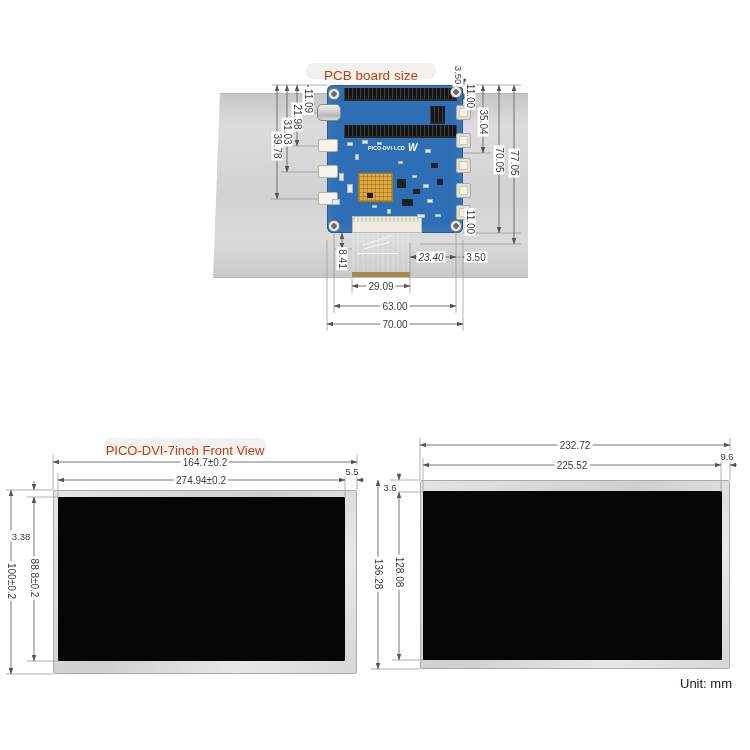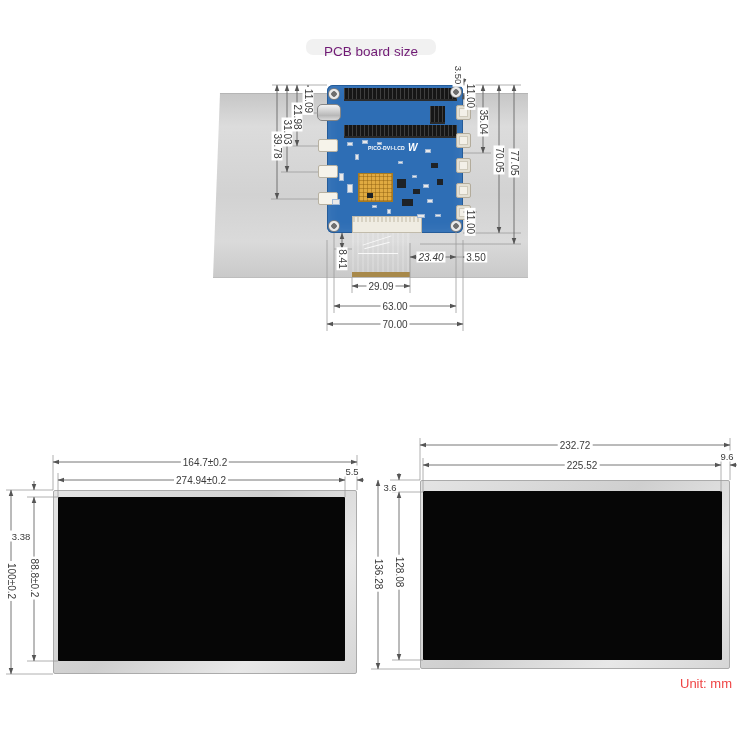--- a/index.html
+++ b/index.html
@@ -1,20 +1,20 @@
 <!DOCTYPE html>
 <html><head>
 <meta charset="utf-8">
 <style>
   html,body{margin:0;padding:0;background:#fff;}
   #canvas{position:relative;width:750px;height:750px;background:#fff;overflow:hidden;
           font-family:"Liberation Sans",sans-serif;}
   .abs{position:absolute;}
-  .pill{position:absolute;background:#f1f1f1;border-radius:7px;color:#701a75;
-        font-size:13px;text-align:center;line-height:25px;height:16px;}
+  .pill{position:absolute;background:#f1f1f1;border-radius:7px;color:#c2410c;
+        font-size:13px;text-align:center;line-height:25px;height:16px;margin-top:24px;}
   
   .dl{position:absolute;font-size:10px;color:#3b3b3b;background:#fff;padding:0 2px;
       white-space:nowrap;transform:translate(-50%,-50%);line-height:11px;}
   .dl.v{transform:translate(-50%,-50%) rotate(90deg);}
   .dl.s{font-size:9.5px;}
   
   #panel{left:213px;top:93px;width:315px;height:185px;
          background:linear-gradient(180deg,#c6c6c6,#dcdcdc 18%,#d2d2d2 55%,#dadada 80%,#c9c9c9);
          clip-path:polygon(7px 0,100% 0,100% 100%,0 100%);
          box-shadow:inset 0 1px 0 #b5b5b5,inset 0 -1px 0 #bdbdbd;}
@@ -51,21 +51,21 @@
   #cable{left:352px;top:231px;width:58px;height:46px;
          background:linear-gradient(180deg,#e2922c,#d07f1f 52%,#c87a1e 60%,#d8b25a 62%,#caa24a);
          background-image:repeating-linear-gradient(90deg,rgba(255,255,255,.16) 0 2px,transparent 2px 5px),
                           linear-gradient(180deg,rgba(255,255,255,.15),transparent 40%);
          border-bottom:5px solid #a8894a;box-sizing:border-box;}
   .cmark{position:absolute;background:rgba(255,255,255,.8);height:1px;}
   
   .bezel{position:absolute;background:linear-gradient(135deg,#e4e4e4,#cfcfcf 45%,#e8e8e8 75%,#d6d6d6);
          border:1px solid #ababab;box-sizing:border-box;border-radius:2px;}
   .screen{position:absolute;background:#060606;border-radius:1px;}
-  #unit{left:680px;top:676px;font-size:13px;color:#ef4444;}
+  #unit{left:680px;top:676px;font-size:13px;color:#0f172a;}
   svg.dims{position:absolute;left:0;top:0;pointer-events:none;}
 </style>
 </head>
 <body>
 
 <div id="canvas">
 
   <div class="pill" style="left:306px;top:39px;width:130px;font-size:13.5px;">PCB board size</div>
 
   <div id="panel" class="abs"></div>
@@ -114,20 +114,21 @@
       <div class="smdw" style="left: 98px; top: 64px; width: 6px; height: 4px;"></div>
       <div class="smdw" style="left: 12px; top: 88px; width: 5px; height: 8px;"></div>
       <div class="smdd" style="left: 70px; top: 94px; width: 9px; height: 9px;"></div>
       <div class="smdd" style="left: 75px; top: 114px; width: 11px; height: 7px;"></div>
       <div class="smdd" style="left: 110px; top: 94px; width: 6px; height: 6px;"></div>
       <div class="smdd" style="left: 86px; top: 104px; width: 7px; height: 5px;"></div>
       <div class="smdd" style="left: 40px; top: 108px; width: 6px; height: 5px;"></div>
       <div class="smdd" style="left: 104px; top: 78px; width: 7px; height: 5px;"></div>
     </div>
 
+  <div class="pill" style="left:104px;top:414px;width:162px;">PICO-DVI-7inch Front View</div>
   <div class="bezel" style="left:53px;top:490px;width:304px;height:184px;"></div>
   <div class="screen" style="left:58px;top:497px;width:287px;height:164px;"></div>
 
   <div class="bezel" style="left:420px;top:480px;width:310px;height:189px;"></div>
   <div class="screen" style="left:423px;top:491px;width:299px;height:169px;"></div>
 
   <div id="unit" class="abs">Unit: mm</div>
 
   <svg class="dims" width="750" height="750" viewBox="0 0 750 750">
     <defs>
@@ -231,18 +232,18 @@
   <div class="dl" style="left:395px;top:324px;">70.00</div>
 
   <div class="dl" style="left:205px;top:462px;">164.7±0.2</div>
   <div class="dl" style="left:201px;top:480px;">274.94±0.2</div>
   <div class="dl s" style="left:352px;top:471px;text-align:right;">5.5</div>
   <div class="dl s" style="left:21px;top:492px;margin-top:44px;">3.38</div>
   <div class="dl v" style="left:11px;top:581px;">100±0.2</div>
   <div class="dl v" style="left:34px;top:578px;">88.8±0.2</div>
 
   <div class="dl" style="left:575px;top:445px;">232.72</div>
-  <div class="dl" style="left:572px;top:465px;margin-left:10px;">225.52</div>
+  <div class="dl" style="left:572px;top:465px;">225.52</div>
   <div class="dl s" style="left:727px;top:456px;">9.6</div>
   <div class="dl s" style="left:390px;top:487px;">3.6</div>
   <div class="dl v" style="left:378px;top:574px;">136.28</div>
   <div class="dl v" style="left:399px;top:572px;">128.08</div>
 </div>
 
 </body></html>

